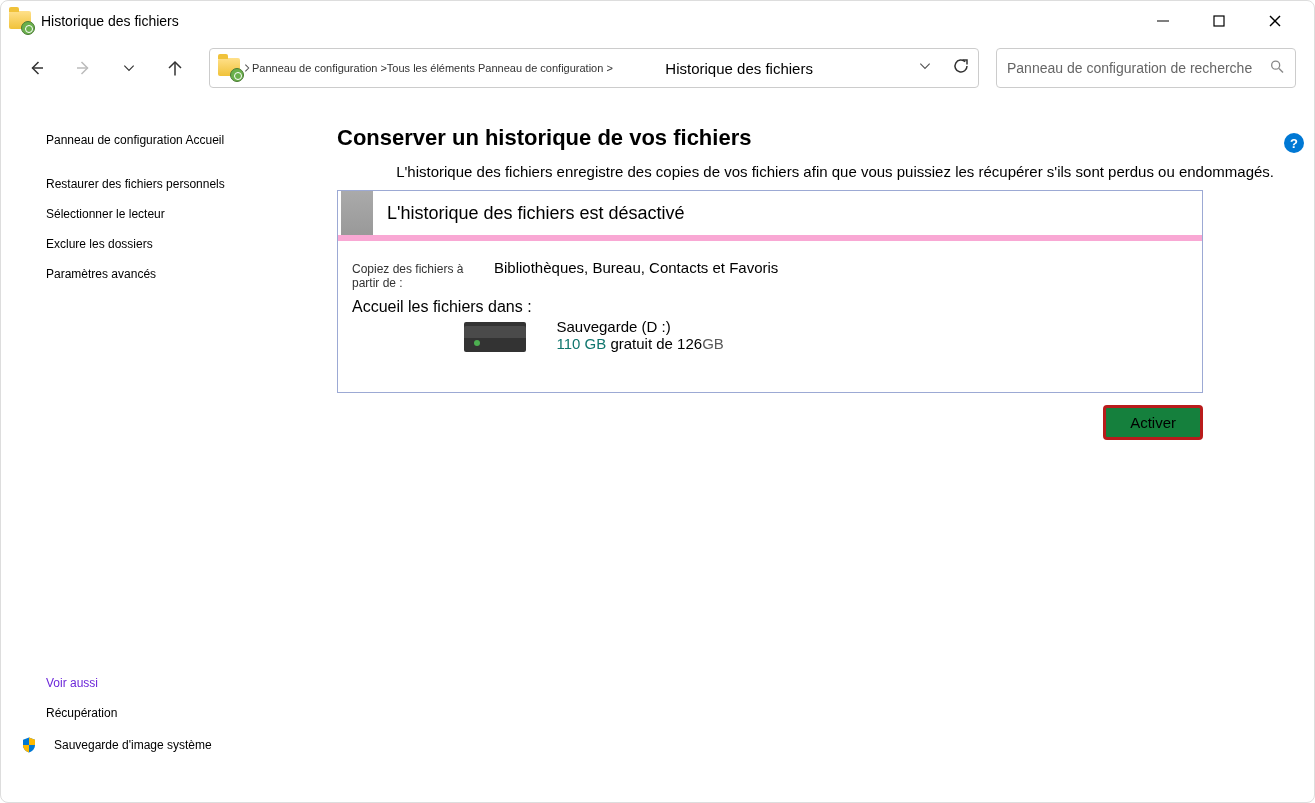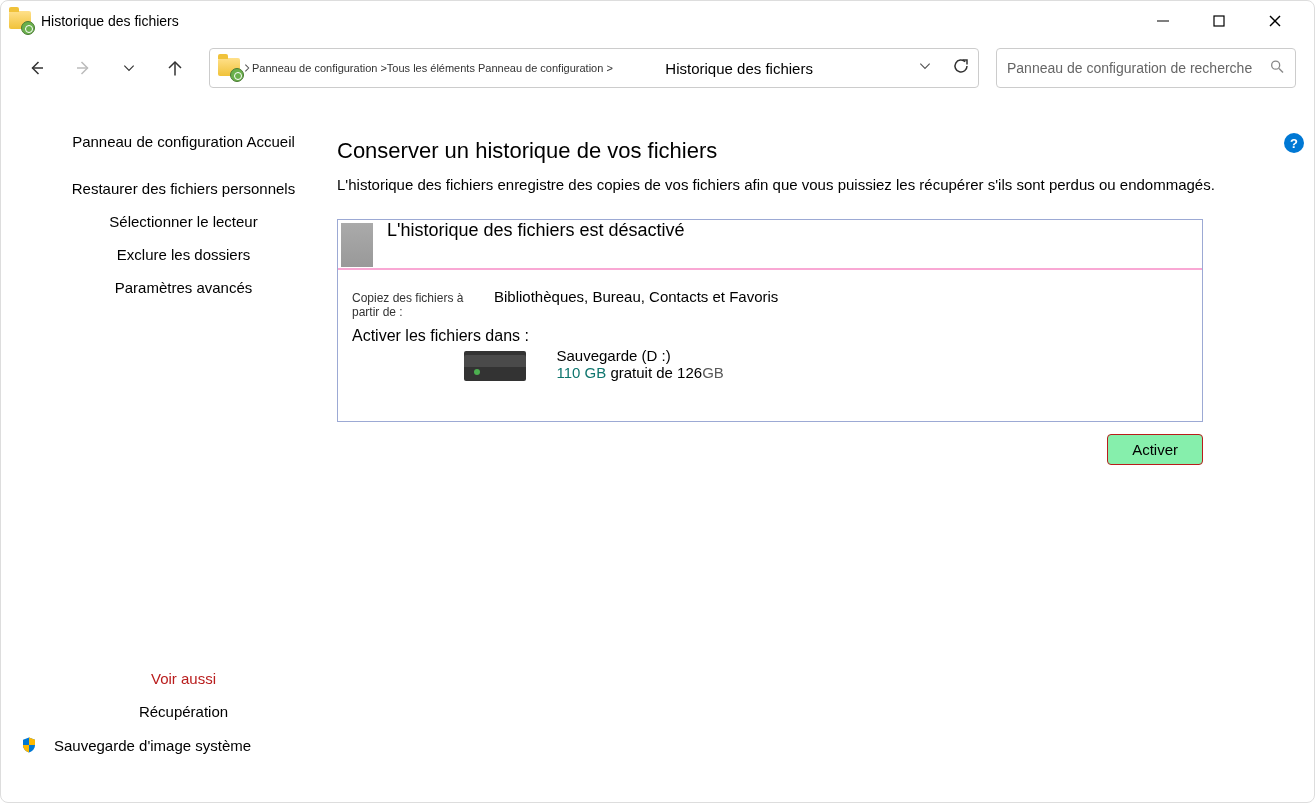--- a/index.html
+++ b/index.html
@@ -25,44 +25,44 @@
 .addr-box .refresh { margin-left: 20px; }
 .search-box { width: 300px; height:40px; border:1px solid #ccc; border-radius:4px; display:flex; align-items:center; padding: 0 10px; color:#666; font-size:14px; position:relative; margin-left:auto;text-align:right;}
 .search-box .mag { position:absolute; right:10px; top:50%; transform:translateY(-50%); color:#888;}
 
 
 .help-icon { position:absolute; right:10px; top:132px; width:20px; height:20px; background:#0078d4; border-radius:50%; color:#fff; display:flex; align-items:center; justify-content:center; font-size:13px; font-weight:bold; cursor:pointer;}
 
 
 .main { display:flex; height: calc(100% - 94px); }
 .sidebar { width: 320px; padding: 30px 0 20px 45px; display:flex; flex-direction:column; }
-.side-link { font-size:15px; color:#000; padding: 8px 0; cursor:pointer;text-align:center; }
+.side-link { font-size:12px; color:#000; padding: 8px 0; cursor:pointer; }
 .side-section-bottom { margin-top:auto; margin-bottom: 20px;}
 .side-link.with-shield { display:flex; align-items:center; gap:16px; margin-left:-26px;}
 .shield { width:18px; height:18px; }
 
 .content { flex:1; padding: 30px 40px 0 16px; }
-.content h1 { font-size:22px; font-weight:400; margin-bottom:12px;margin-top:13px; }
-.content .desc { font-size:15px; margin-bottom:26px; }
+.content h1 { font-size:22px; font-weight:700; margin-bottom:12px; }
+.content .desc { font-size:15px; margin-bottom:10px;text-align:right; }
 
 .status-box { border:1px solid #9ca9d4; background:#fff; position:relative; width: 866px;}
-.status-header { height:50px; display:flex; align-items:flex-start; border-bottom:2px solid #f9a8d4; }
+.status-header { height:50px; display:flex; align-items:center; border-bottom:6px solid #f9a8d4; }
 .status-thumb { width:32px; height:44px; background: linear-gradient(180deg, #aaa, #999); margin: 3px 0 3px 3px;}
 .status-title { font-size:18px; margin-left:14px; }
 .status-body { padding: 18px 14px 40px 14px; }
 .status-row { display:flex; align-items:flex-start; margin-bottom: 8px; font-size:15px; }
 .status-row .label { font-size:12px; color:#333; width:142px; padding-top:3px;}
 .drive-icon { width:62px; height:30px; background:#333; border-radius:2px; position:relative; display:inline-block; margin: 4px 26px 0 112px; vertical-align:top;}
 .drive-icon::before { content:""; position:absolute; top:4px; left:0; right:0; height:12px; background:#4a4a4a; border-radius:2px 2px 0 0;}
 .drive-icon::after { content:""; position:absolute; bottom:6px; left:10px; width:6px; height:6px; background:#4caf50; border-radius:50%;}
 .drive-text { display:inline-block; vertical-align:top; }
 .drive-name { font-size:15px; }
 .drive-free { font-size:15px; color:#5a5a5a; }
 
-.activate-btn { float:right; margin-top:12px; padding: 6px 24px; font-size:15px; background:#86efac; border:1px solid #b91c1c; border-radius:4px; cursor:pointer;}
+.activate-btn { float:right; margin-top:12px; padding: 6px 24px; font-size:15px; background:#15803d; border:3px solid #b91c1c; border-radius:4px; cursor:pointer;}
 
 
 .cp-icon { position:relative; width:24px; height:24px; }
 .cp-folder { position:absolute; left:0; top:2px; width:22px; height:18px; background:linear-gradient(180deg,#ffe08a,#f0c23a); border-radius:2px;}
 .cp-folder::before { content:""; position:absolute; top:-4px; left:0; width:10px; height:5px; background:#f0c23a; border-radius:2px 2px 0 0;}
 .cp-gear { position:absolute; bottom:-2px; right:-2px; width:14px; height:14px; background:#6ab04c; border-radius:50%; border:1px solid #4a7a34;}
 .cp-gear::after { content:""; position:absolute; top:3px; left:3px; width:6px; height:6px; border:1px solid #fff; border-radius:50%;}
 
 .chev-svg { width:14px; height:14px; }
 </style>
@@ -168,21 +168,21 @@
 <div class="main">
   <div class="sidebar">
     <div class="side-link">Panneau de configuration Accueil</div>
     <div style="height:14px"></div>
     <div class="side-link">Restaurer des fichiers personnels</div>
     <div class="side-link">Sélectionner le lecteur</div>
     <div class="side-link">Exclure les dossiers</div>
     <div class="side-link">Paramètres avancés</div>
 
     <div class="side-section-bottom">
-      <div class="side-link" style="color:#b91c1c;">Voir aussi</div>
+      <div class="side-link" style="color:#6d28d9;">Voir aussi</div>
       <div class="side-link">Récupération</div>
       <div class="side-link with-shield">
         <svg class="shield" viewBox="0 0 24 24">
           <path d="M12 2 L20 5 V12 C20 17 16 21 12 22 C8 21 4 17 4 12 V5 Z" fill="#0078d4"></path>
           <path d="M12 2 L20 5 V12 L12 12 Z" fill="#ffb900"></path>
           <path d="M12 12 L12 22 C8 21 4 17 4 12 Z" fill="#ffb900"></path>
         </svg>
         <span>Sauvegarde d'image système</span>
       </div>
     </div>
@@ -196,21 +196,21 @@
       <div class="status-header">
         <div class="status-thumb"></div>
         <div class="status-title">L'historique des fichiers est désactivé</div>
       </div>
       <div class="status-body">
         <div class="status-row">
           <span class="label">Copiez des fichiers à partir de :</span>
           <span>Bibliothèques, Bureau, Contacts et Favoris</span>
         </div>
         <div>
-          <span class="label2">Activer les fichiers dans :</span>
+          <span class="label2">Accueil les fichiers dans :</span>
           <div style="margin-top:2px;">
             <span class="drive-icon"></span>
             <span class="drive-text">
               <div class="drive-name">Sauvegarde (D :)</div>
               <div class="drive-free">
                 <span style="color:#0f766e;">110 GB</span><span style="color:#000;"> gratuit de 126</span><span style="color:#5a5a5a;">GB</span>
               </div>
             </span>
           </div>
         </div>

